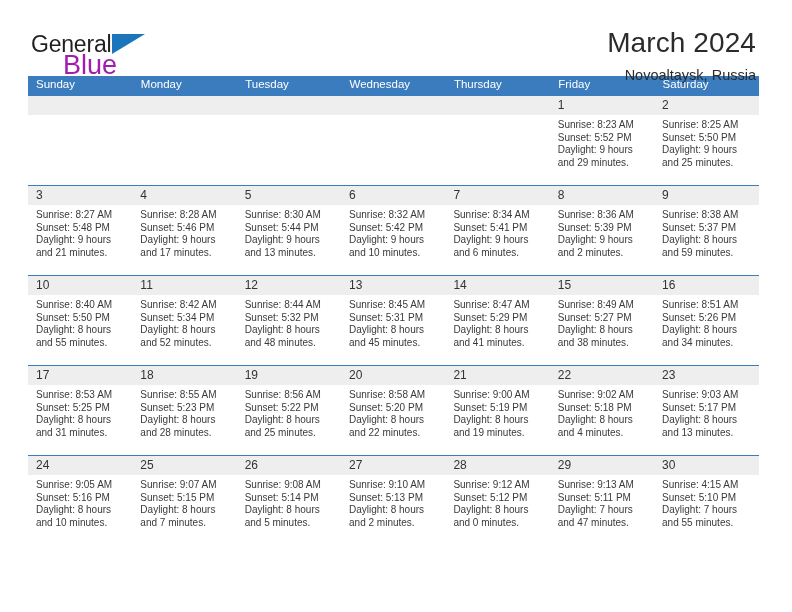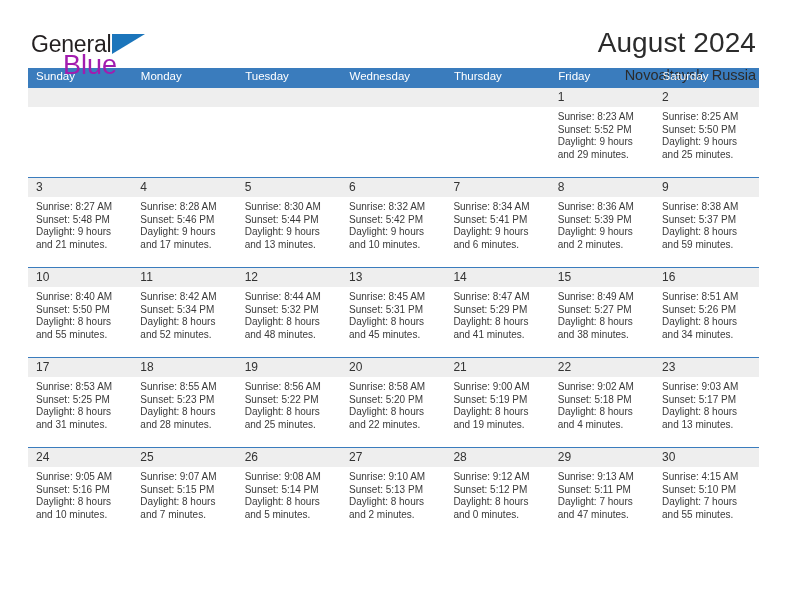--- a/index.html
+++ b/index.html
@@ -22,21 +22,21 @@
     box-sizing: border-box;
   }
 
   
   .top-bar {
     display: flex;
     align-items: flex-start;
     justify-content: space-between;
     padding: 26px 34px 0 31px;
     box-sizing: border-box;
-    height: 68px;
+    height: 76px;
   }
 
   .brand {
     display: block;
     line-height: 1;
     padding-top: 6px;
   }
   .brand-row1 {
     display: flex;
     align-items: flex-start;
@@ -150,21 +150,21 @@
 
     <div class="brand">
       <div class="brand-row1">
         <span class="brand-general">General</span>
         <span class="brand-tri"></span>
       </div>
       <span class="brand-blue">Blue</span>
     </div>
 
     <div class="title-block">
-      <div class="cal-title">August 2024</div>
+      <div class="cal-title">March 2024</div>
       <div class="cal-subtitle">Novoaltaysk, Russia</div>
     </div>
 
   </div>
 
   <table class="calendar">
     <thead>
       <tr>
         <th>Sunday</th>
         <th>Monday</th>

